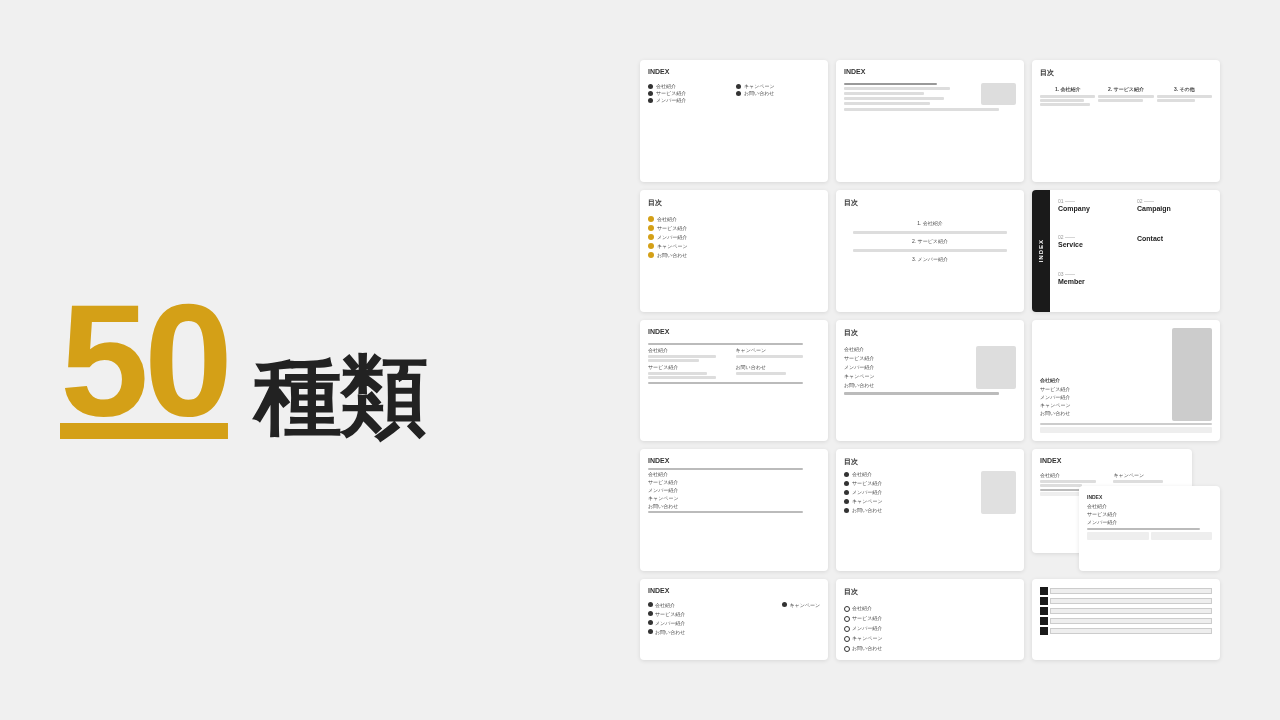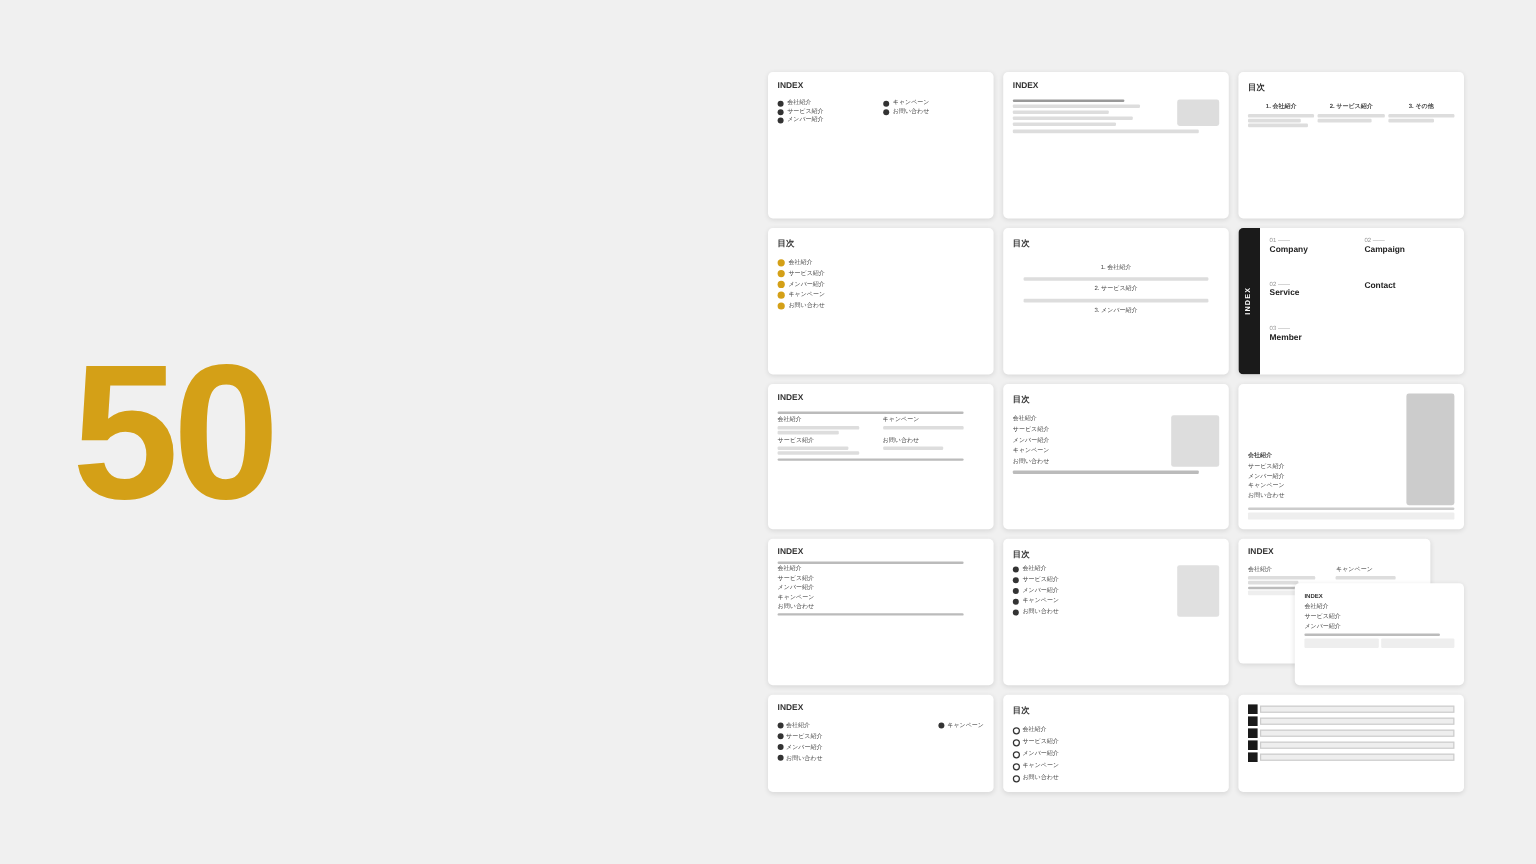--- a/index.html
+++ b/index.html
@@ -35,20 +35,21 @@
       line-height: 1.1;
       letter-spacing: -2px;
     }
 
     .number-50 {
       font-size: 160px;
       font-weight: 900;
       color: #d4a017;
       line-height: 1;
       letter-spacing: -5px;
+      text-decoration: underline;
     }
 
     .badge-powerpnt {
       background: #1a1a1a;
       color: #fff;
       font-size: 26px;
       font-weight: 700;
       padding: 18px 32px;
       border-radius: 40px;
       white-space: nowrap;
@@ -198,20 +199,21 @@
   </style>
 </head>
 <body>
 
 <div class="main-container">
 
   <div class="left-section">
     <div class="number-row">
       <div class="number-50">50</div>
       <div style="display:flex; flex-direction:column; justify-content:center; gap:16px; margin-left:16px;">
+        <div class="kinds-text">種類</div>
       </div>
     </div>
   </div>
 
   <div class="right-section">
 
     <div class="slide-thumb slide1">
       <div class="slide-index-label">INDEX</div>
       <div class="col-layout">
         <div>

